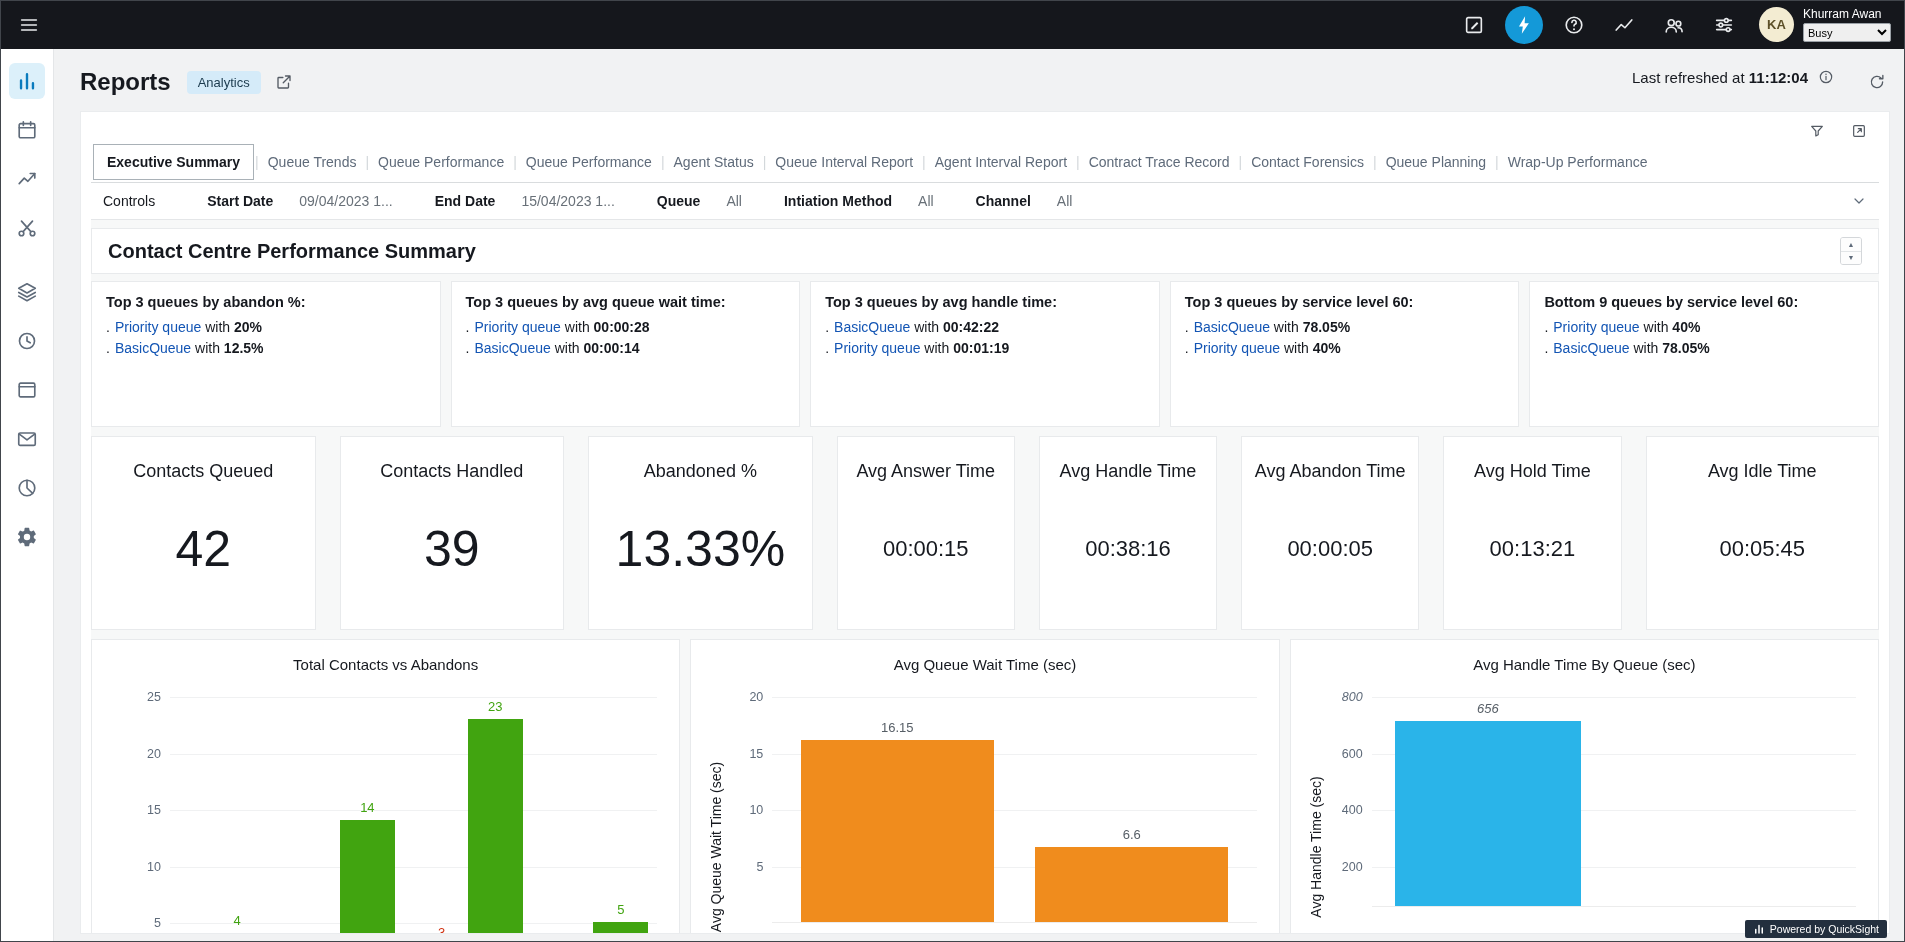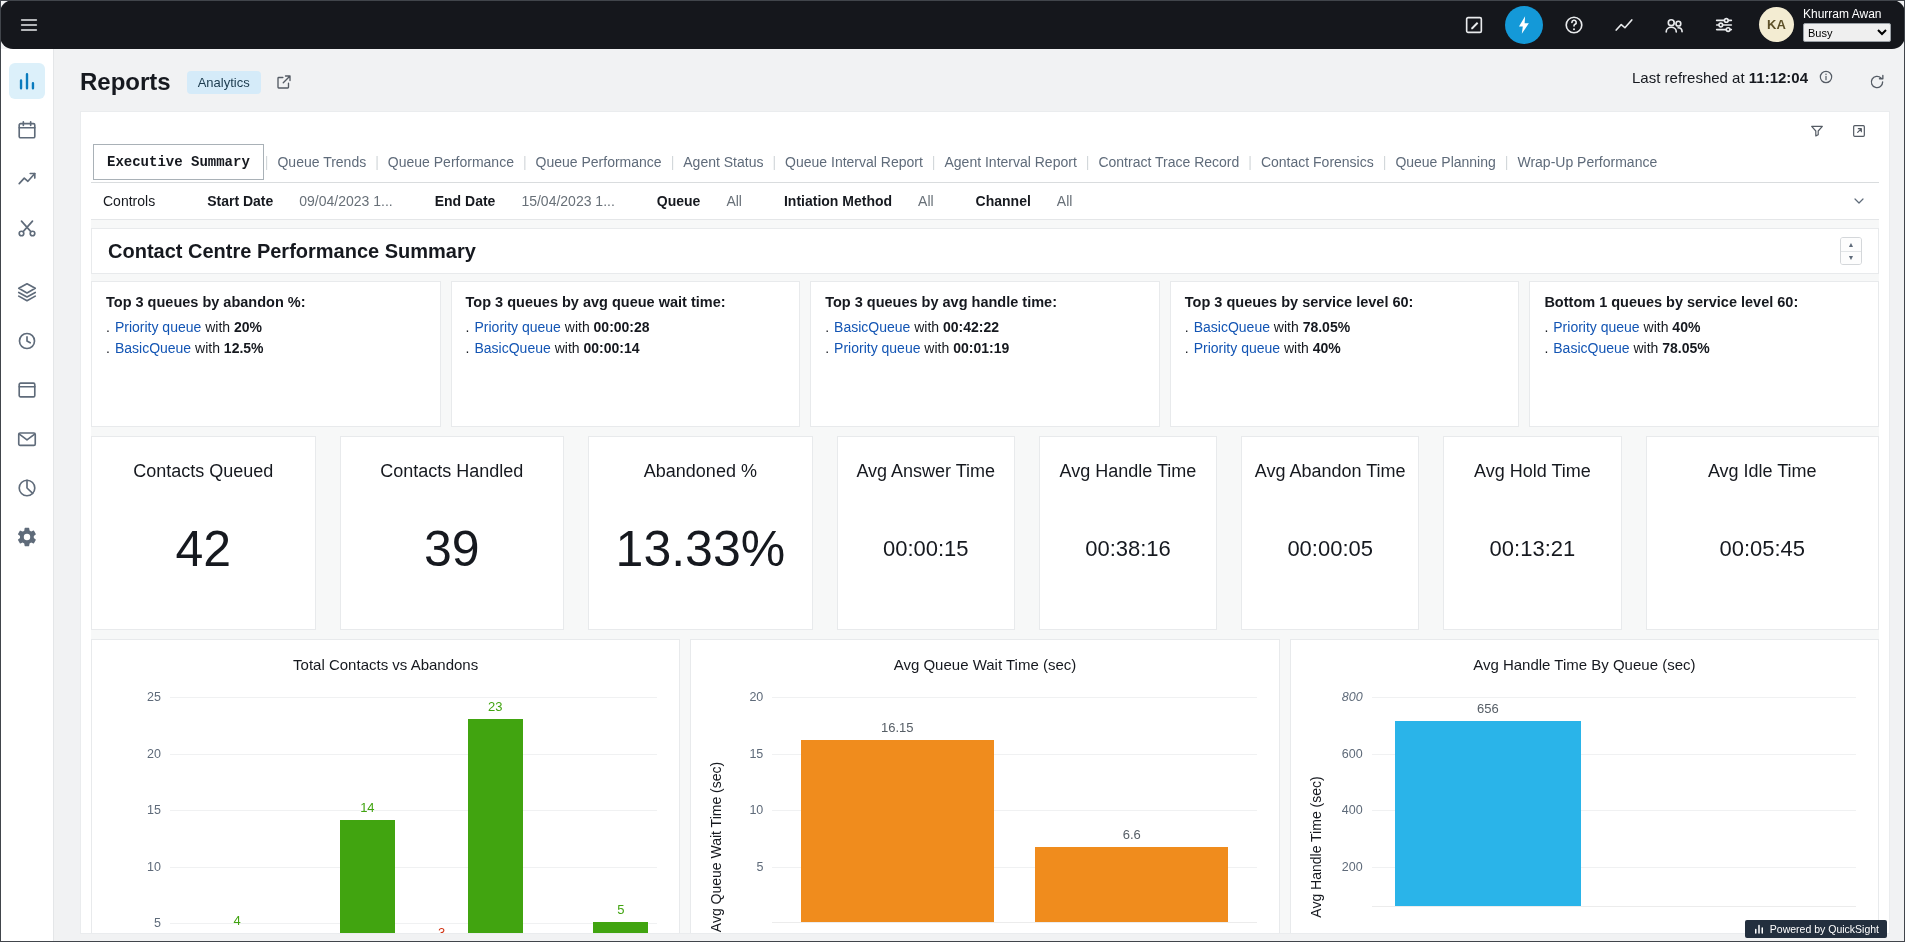--- a/index.html
+++ b/index.html
@@ -11,21 +11,21 @@
     outline:1px solid #41454b; outline-offset:-1px;
   }
   .icon { display:inline-flex; align-items:center; justify-content:center; }
   .icon svg { width:100%; height:100%; display:block; }
   svg .s { fill:none; stroke:currentColor; stroke-width:1.8; stroke-linecap:round; stroke-linejoin:round; }
   svg .f { fill:currentColor; stroke:none; }
   .i22{width:22px;height:22px} .i18{width:18px;height:18px}
   .i16{width:16px;height:16px} .i12{width:12px;height:12px}
 
   
-  .topbar { height:49px; background:#15171c; display:flex; align-items:center; padding:0 14px 0 10px;border-radius:13px; }
+  .topbar { height:49px; background:#15171c; display:flex; align-items:center; padding:0 14px 0 10px; }
   .tb-btn { background:transparent; border:none; color:#e9ebed; width:38px; height:38px; border-radius:50%;
             display:flex; align-items:center; justify-content:center; cursor:pointer; padding:0; }
   .tb-btn.active { background:#1499D8; color:#fff; }
   .tb-spacer { flex:1; }
   .tb-icons { display:flex; align-items:center; gap:12px; }
   .avatar { width:35px; height:35px; border-radius:50%; background:#F3ECD2; color:#5d5028;
             font-weight:bold; font-size:13px; display:flex; align-items:center; justify-content:center;
             margin-left:16px; cursor:pointer; flex:0 0 auto; }
   .user { margin-left:9px; display:flex; flex-direction:column; gap:2px; }
   .user-name { color:#ffffff; font-size:12px; }
@@ -49,21 +49,21 @@
   .open-btn { margin-left:10px; }
   .header-right { margin-left:auto; display:flex; gap:10px; font-size:15px; color:#16191f; }
   .refresh-btn { margin-left:20px; }
 
   
   .panel { margin-top:6px; background:#ffffff; border:1px solid #eaecee; height:823px; overflow:hidden; padding:0 10px; }
   .panel-toolbar { height:30px; display:flex; justify-content:flex-end; align-items:center; gap:18px; padding:8px 8px 0; color:#5f6b7a; }
   .tabs { display:flex; align-items:center; border-bottom:1px solid #d9dcde; font-size:14px; color:#5f6b7a;
           white-space:nowrap; overflow:hidden; height:41px; padding:0 2px; }
   .tab { padding:10px 8px; cursor:pointer; }
-  .tab.active { border:1px solid #a9b1b7; background:#fff; color:#16191f; font-weight:bold; padding:9px 13px;font-family:Liberation Mono, monospace; }
+  .tab.active { border:1px solid #a9b1b7; background:#fff; color:#16191f; font-weight:bold; padding:9px 13px; }
   .tab-sep { color:#d3d8db; padding:0 1px; }
   .controls-bar { display:flex; align-items:center; height:37px; border-bottom:1px solid #e4e6e8; font-size:14px; padding:0 12px; }
   .controls-label { color:#16191f; margin-right:52px; }
   .controls-items { display:flex; align-items:center; gap:42px; }
   .ctrl-item { display:flex; align-items:baseline; gap:26px; cursor:pointer; }
   .ctrl-label { font-weight:bold; color:#16191f; }
   .ctrl-value { color:#687078; }
   .controls-chevron { margin-left:auto; color:#5f6b7a; cursor:pointer; }
 
   
@@ -406,21 +406,21 @@
                 <div class="insight-title">Top 3 queues by avg handle time:</div>
                 <div class="insight-line"><span class="dot">.</span><a class="queue-link">BasicQueue</a><span> with </span><span class="insight-value">00:42:22</span></div>
                 <div class="insight-line"><span class="dot">.</span><a class="queue-link">Priority queue</a><span> with </span><span class="insight-value">00:01:19</span></div>
               </div>
               <div class="insight-card">
                 <div class="insight-title">Top 3 queues by service level 60:</div>
                 <div class="insight-line"><span class="dot">.</span><a class="queue-link">BasicQueue</a><span> with </span><span class="insight-value">78.05%</span></div>
                 <div class="insight-line"><span class="dot">.</span><a class="queue-link">Priority queue</a><span> with </span><span class="insight-value">40%</span></div>
               </div>
               <div class="insight-card">
-                <div class="insight-title">Bottom 1 queues by service level 60:</div>
+                <div class="insight-title">Bottom 9 queues by service level 60:</div>
                 <div class="insight-line"><span class="dot">.</span><a class="queue-link">Priority queue</a><span> with </span><span class="insight-value">40%</span></div>
                 <div class="insight-line"><span class="dot">.</span><a class="queue-link">BasicQueue</a><span> with </span><span class="insight-value">78.05%</span></div>
               </div>
             </div>
 
           <div class="kpis" id="kpiRow">
               <div class="kpi-card">
                 <div class="kpi-label">Contacts Queued</div>
                 <div class="kpi-value big">42</div>
               </div>
@@ -512,21 +512,21 @@
               <div class="chart-body">
                 <div class="ylabel">
                     <span>Avg Handle Time (sec)</span>
                   </div>
                 <div class="yaxis" style="height: 226px;">
                     <div class="ytick" style="top: 0px; font-style: italic;">800</div>
                     <div class="ytick" style="top: 56.5px;">600</div>
                     <div class="ytick" style="top: 113px;">400</div>
                     <div class="ytick" style="top: 169.5px;">200</div>
                   </div>
-                <div class="plot" style="height: 210px;">
+                <div class="plot" style="height: 210px; font-style: italic;">
                     <div class="gridline" style="top: 0px;"></div>
                     <div class="gridline" style="top: 56.5px;"></div>
                     <div class="gridline" style="top: 113px;"></div>
                     <div class="gridline" style="top: 169.5px;"></div>
                     <div class="bar" style="height: 185.32px; width: 38.3%; left: 4.85%; background: rgb(42, 180, 233);"></div>
                     <div class="bar-label" style="left: 24%; bottom: 190.32px; color: rgb(86, 94, 102);">656</div>
                   </div>
               </div>
             </div>
           </div>

